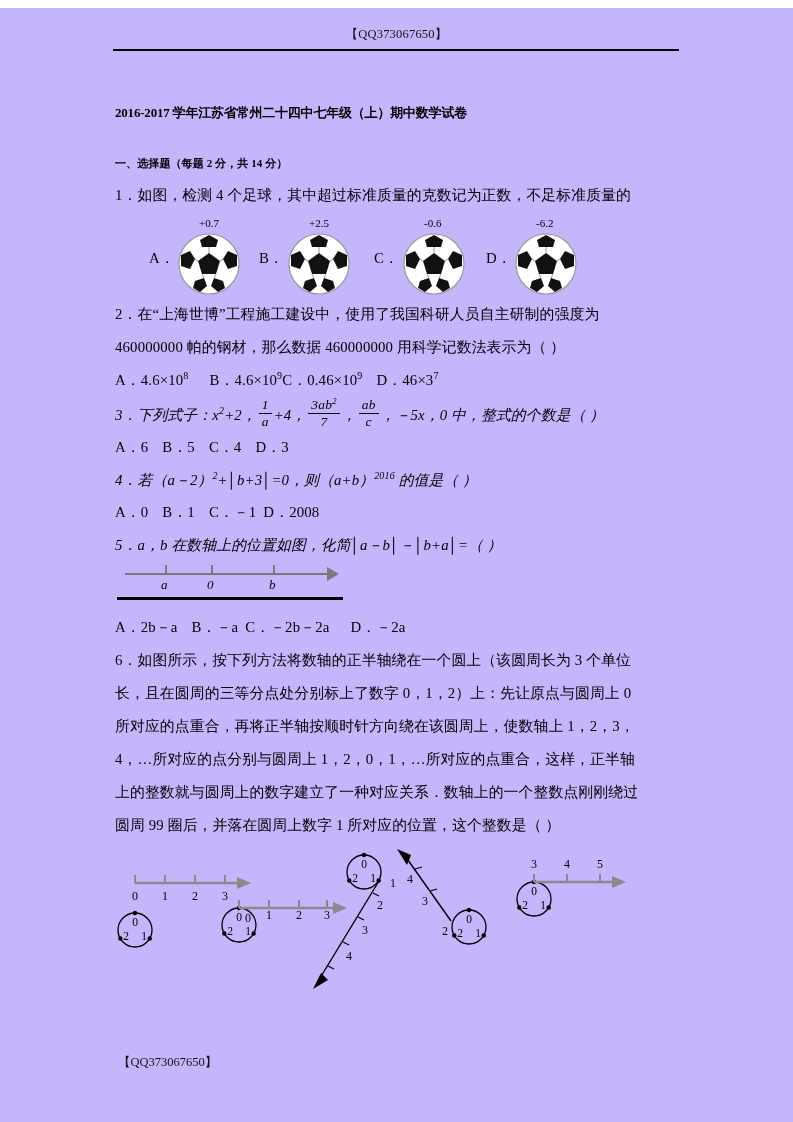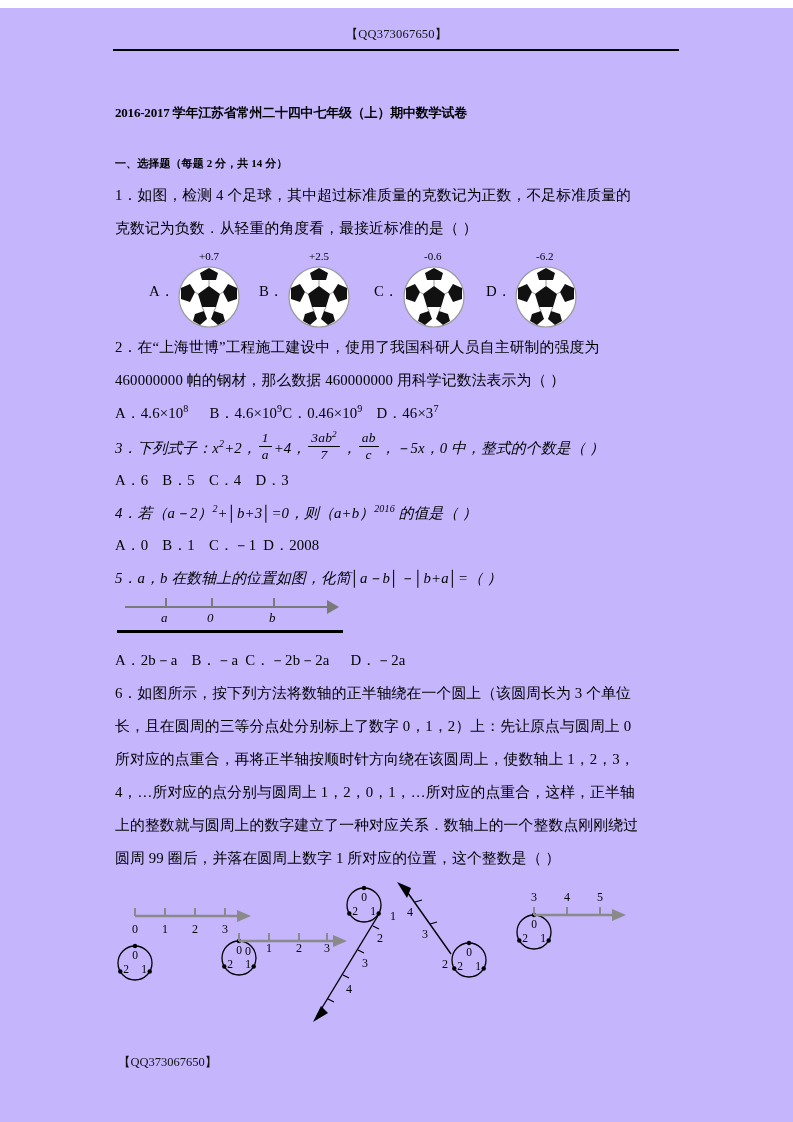--- a/index.html
+++ b/index.html
@@ -191,21 +191,20 @@
   <div class="header-wm">【QQ373067650】</div>
   <div class="header-rule"></div>
 
   <div class="content">
 
     <h1 class="doc-title">2016-2017 学年江苏省常州二十四中七年级（上）期中数学试卷</h1>
 
     <div class="section-head">一、选择题（每题 2 分，共 14 分）</div>
 
     <div class="q">1．如图，检测 4 个足球，其中超过标准质量的克数记为正数，不足标准质量的</div>
-    <div class="q">克数记为负数．从轻重的角度看，最接近标准的是（        ）</div>
 
     <div class="ball-row">
 
       <div class="ball-unit" style="left:58px;">
         <span class="ball-letter">A．</span>
         <span class="ball-val">+0.7</span>
         <span class="ball-img">
           <svg width="72" height="62" viewBox="0 0 72 62">
             <ellipse cx="36" cy="31" rx="30" ry="30" fill="#ffffff" stroke="#9a9a9a" stroke-width="1.2"></ellipse>
             <polygon points="36,20 47,28 43,41 29,41 25,28" fill="#111"></polygon>

